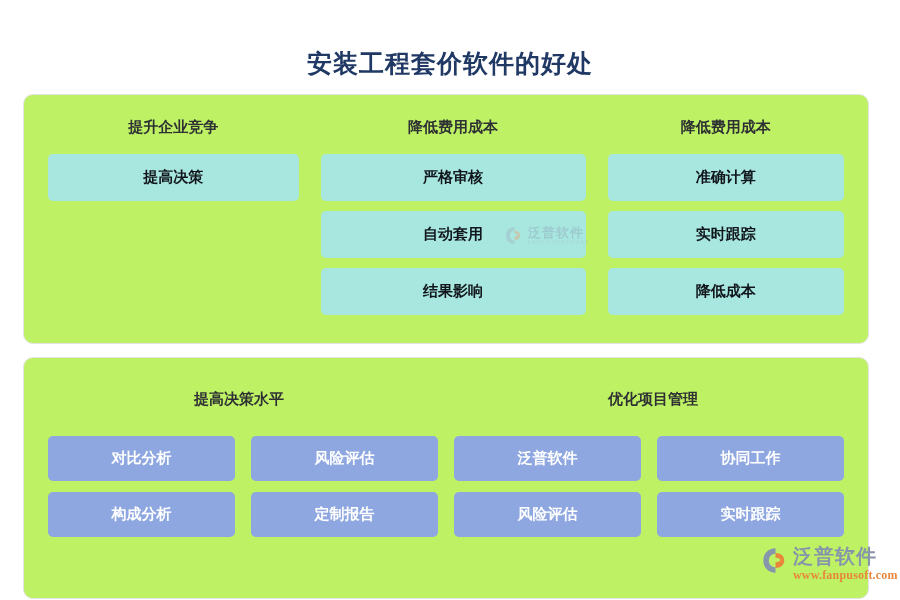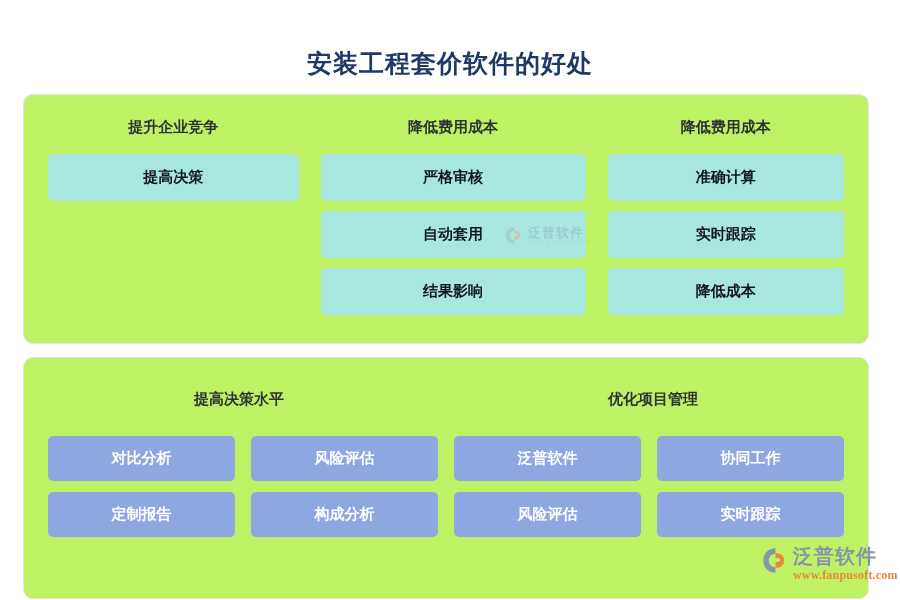--- a/index.html
+++ b/index.html
@@ -231,22 +231,22 @@
   <div class="bottom-heads">
     <div class="bottom-head h-left">提高决策水平</div>
     <div class="bottom-head h-right">优化项目管理</div>
   </div>
 
   <div class="bottom-grid">
     <div class="chip-blue">对比分析</div>
     <div class="chip-blue">风险评估</div>
     <div class="chip-blue">泛普软件</div>
     <div class="chip-blue">协同工作</div>
+    <div class="chip-blue">构成分析</div>
     <div class="chip-blue">定制报告</div>
-    <div class="chip-blue">构成分析</div>
     <div class="chip-blue">风险评估</div>
     <div class="chip-blue">实时跟踪</div>
   </div>
 
 </div>
 
 <div class="brand">
   <span class="brand-mark">
     <svg viewBox="0 0 40 40" width="27" height="27" aria-hidden="true">
       <path d="M20 2 C9.5 2 2 9.5 2 20 C2 30.5 9.5 38 20 38 L20 30 C14 30 10 25.5 10 20 C10 14.5 14 10 20 10 Z" fill="#8596ad"></path>

